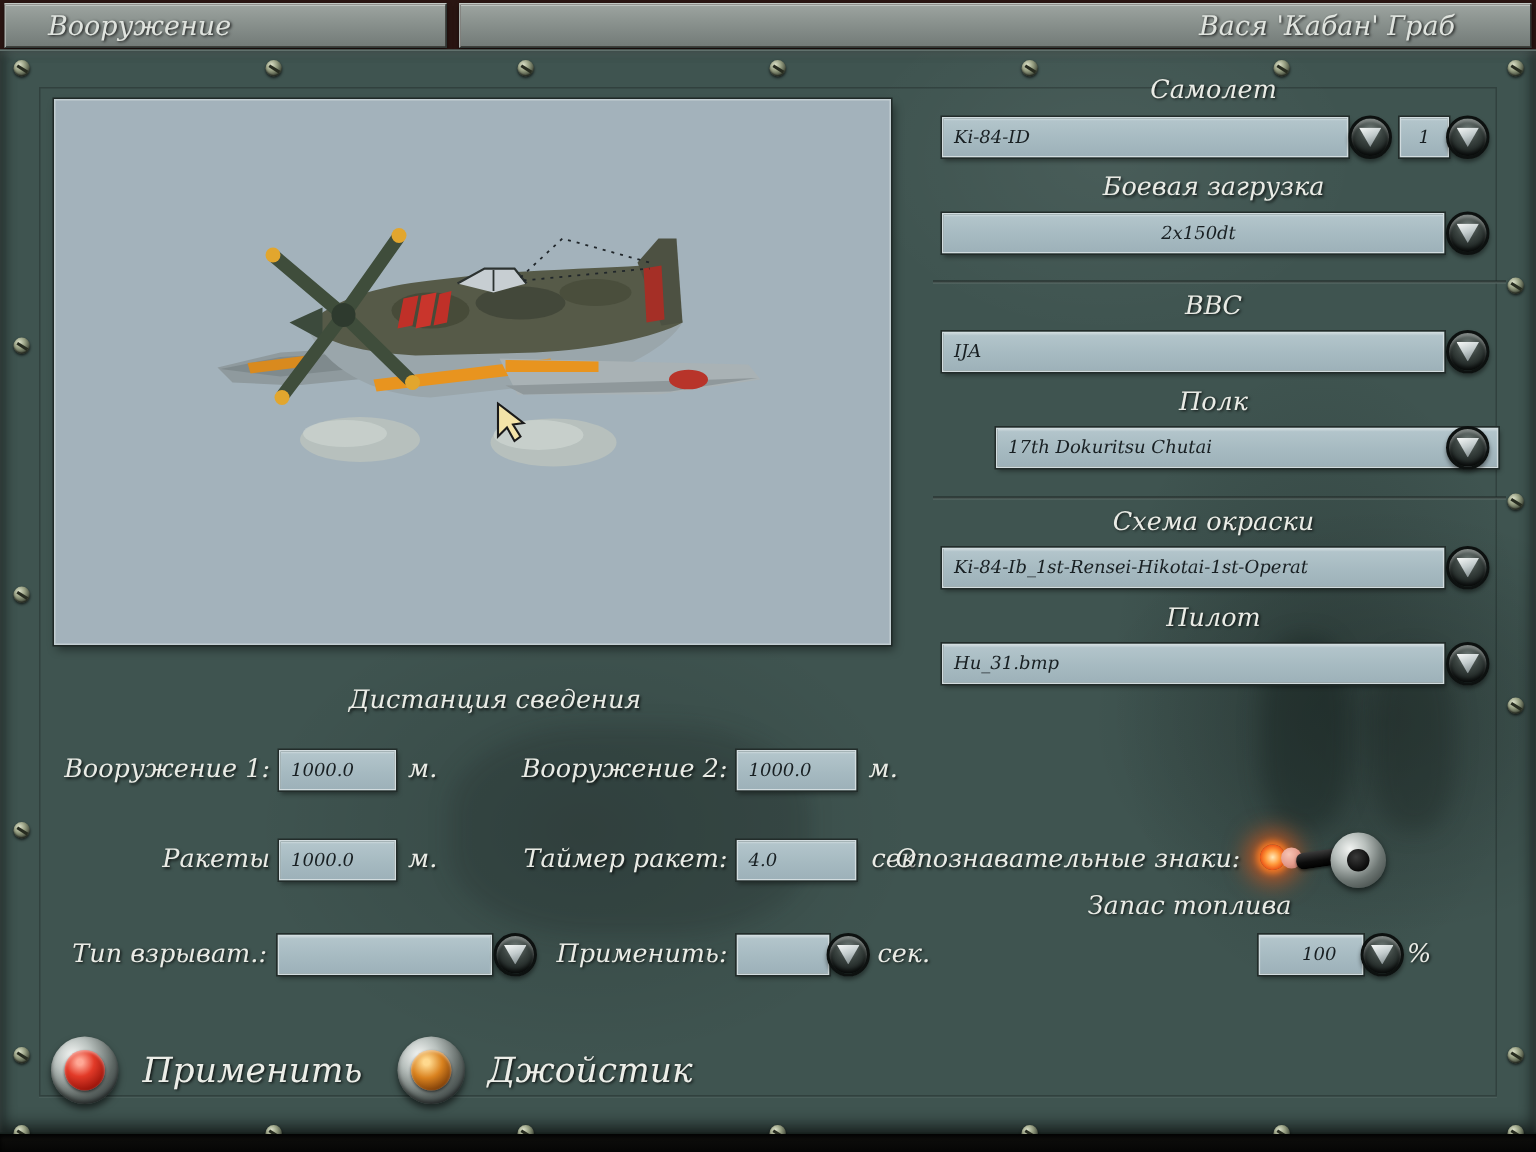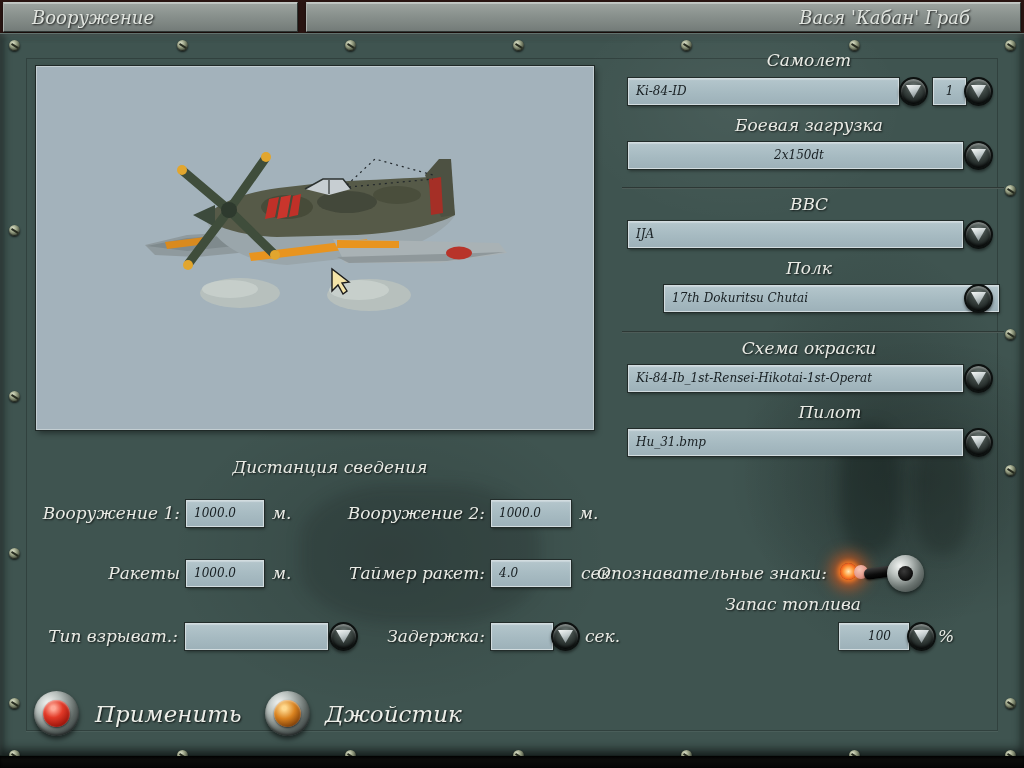--- a/index.html
+++ b/index.html
@@ -219,21 +219,21 @@
     </div>
 
   <div class="sep" style="top:331px;"></div>
 
   <div class="lbl c" style="left:622px; top:338px; width:374px;">Схема окраски</div>
   <div class="field" style="left:628px; top:365px; width:335px;">Ki-84-Ib_1st-Rensei-Hikotai-1st-Operat</div>
   <div class="arrow-btn" style="left:964px; top:364px;">
       <div class="tri"></div>
     </div>
 
-  <div class="lbl c" style="left:643px; top:402px; width:374px;">Пилот</div>
+  <div class="lbl c" style="left:622px; top:402px; width:374px;">Пилот</div>
   <div class="field" style="left:628px; top:429px; width:335px;">Hu_31.bmp</div>
   <div class="arrow-btn" style="left:964px; top:428px;">
       <div class="tri"></div>
     </div>
 
   <div class="lbl c" style="left:40px; top:457px; width:580px;">Дистанция сведения</div>
 
   <div class="lbl r" style="left:40px; top:503px; width:140px;">Вооружение 1:</div>
   <div class="field" style="left:186px; top:500px; width:78px;">1000.0</div>
   <div class="lbl" style="left:272px; top:503px;">м.</div>
@@ -255,21 +255,21 @@
     <div class="lever"></div>
     <div class="base"></div>
   </div>
 
   <div class="lbl r" style="left:40px; top:626px; width:138px;">Тип взрыват.:</div>
   <div class="field" style="left:185px; top:623px; width:143px;"></div>
   <div class="arrow-btn" style="left:329px; top:622px;">
       <div class="tri"></div>
     </div>
 
-  <div class="lbl r" style="left:350px; top:626px; width:135px;">Задержка:</div>
+  <div class="lbl r" style="left:350px; top:626px; width:135px;">Применить:</div>
   <div class="field" style="left:491px; top:623px; width:62px;"></div>
   <div class="arrow-btn" style="left:551px; top:622px;">
       <div class="tri"></div>
     </div>
   <div class="lbl" style="left:585px; top:626px;">сек.</div>
 
   <div class="lbl r" style="left:690px; top:594px; width:143px;margin-left:28px;">Запас топлива</div>
   <div class="field" style="left:839px; top:623px; width:70px;padding-left:28px;">100</div>
   <div class="arrow-btn" style="left:907px; top:622px;">
       <div class="tri"></div>

